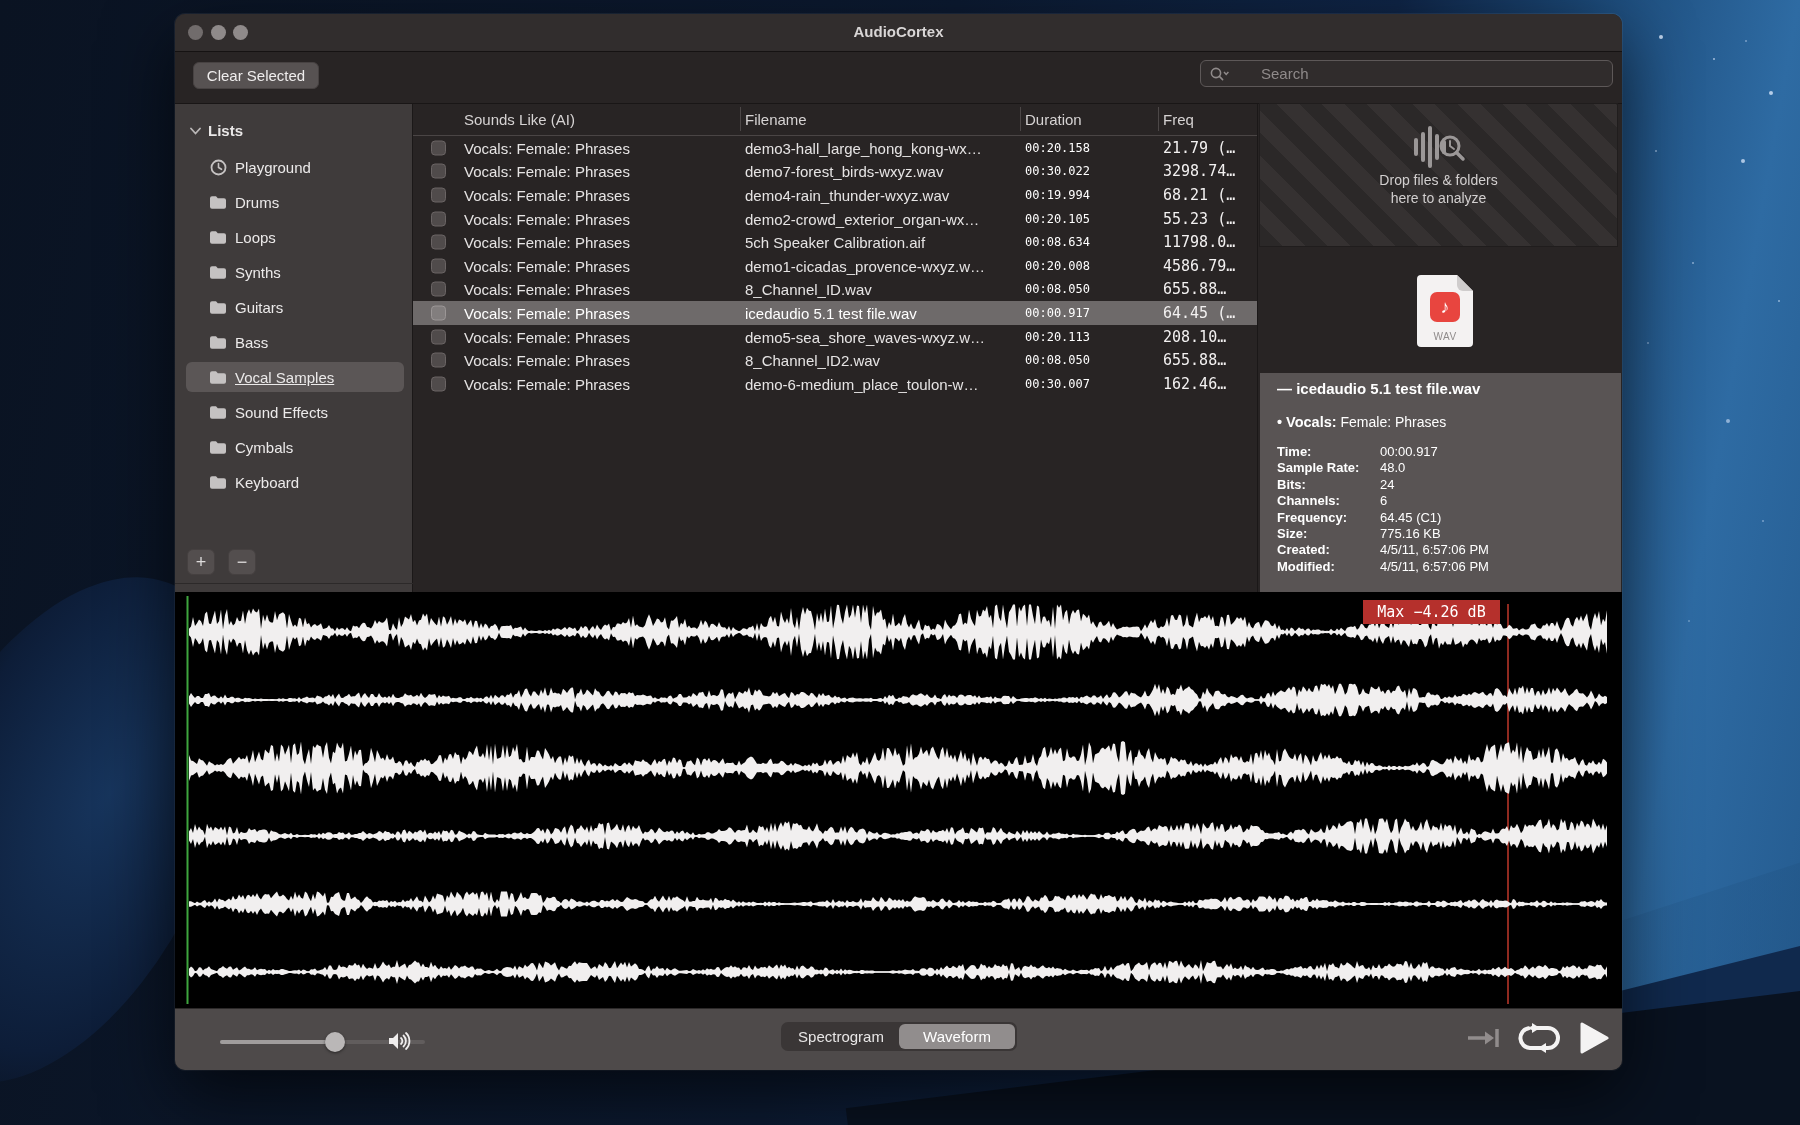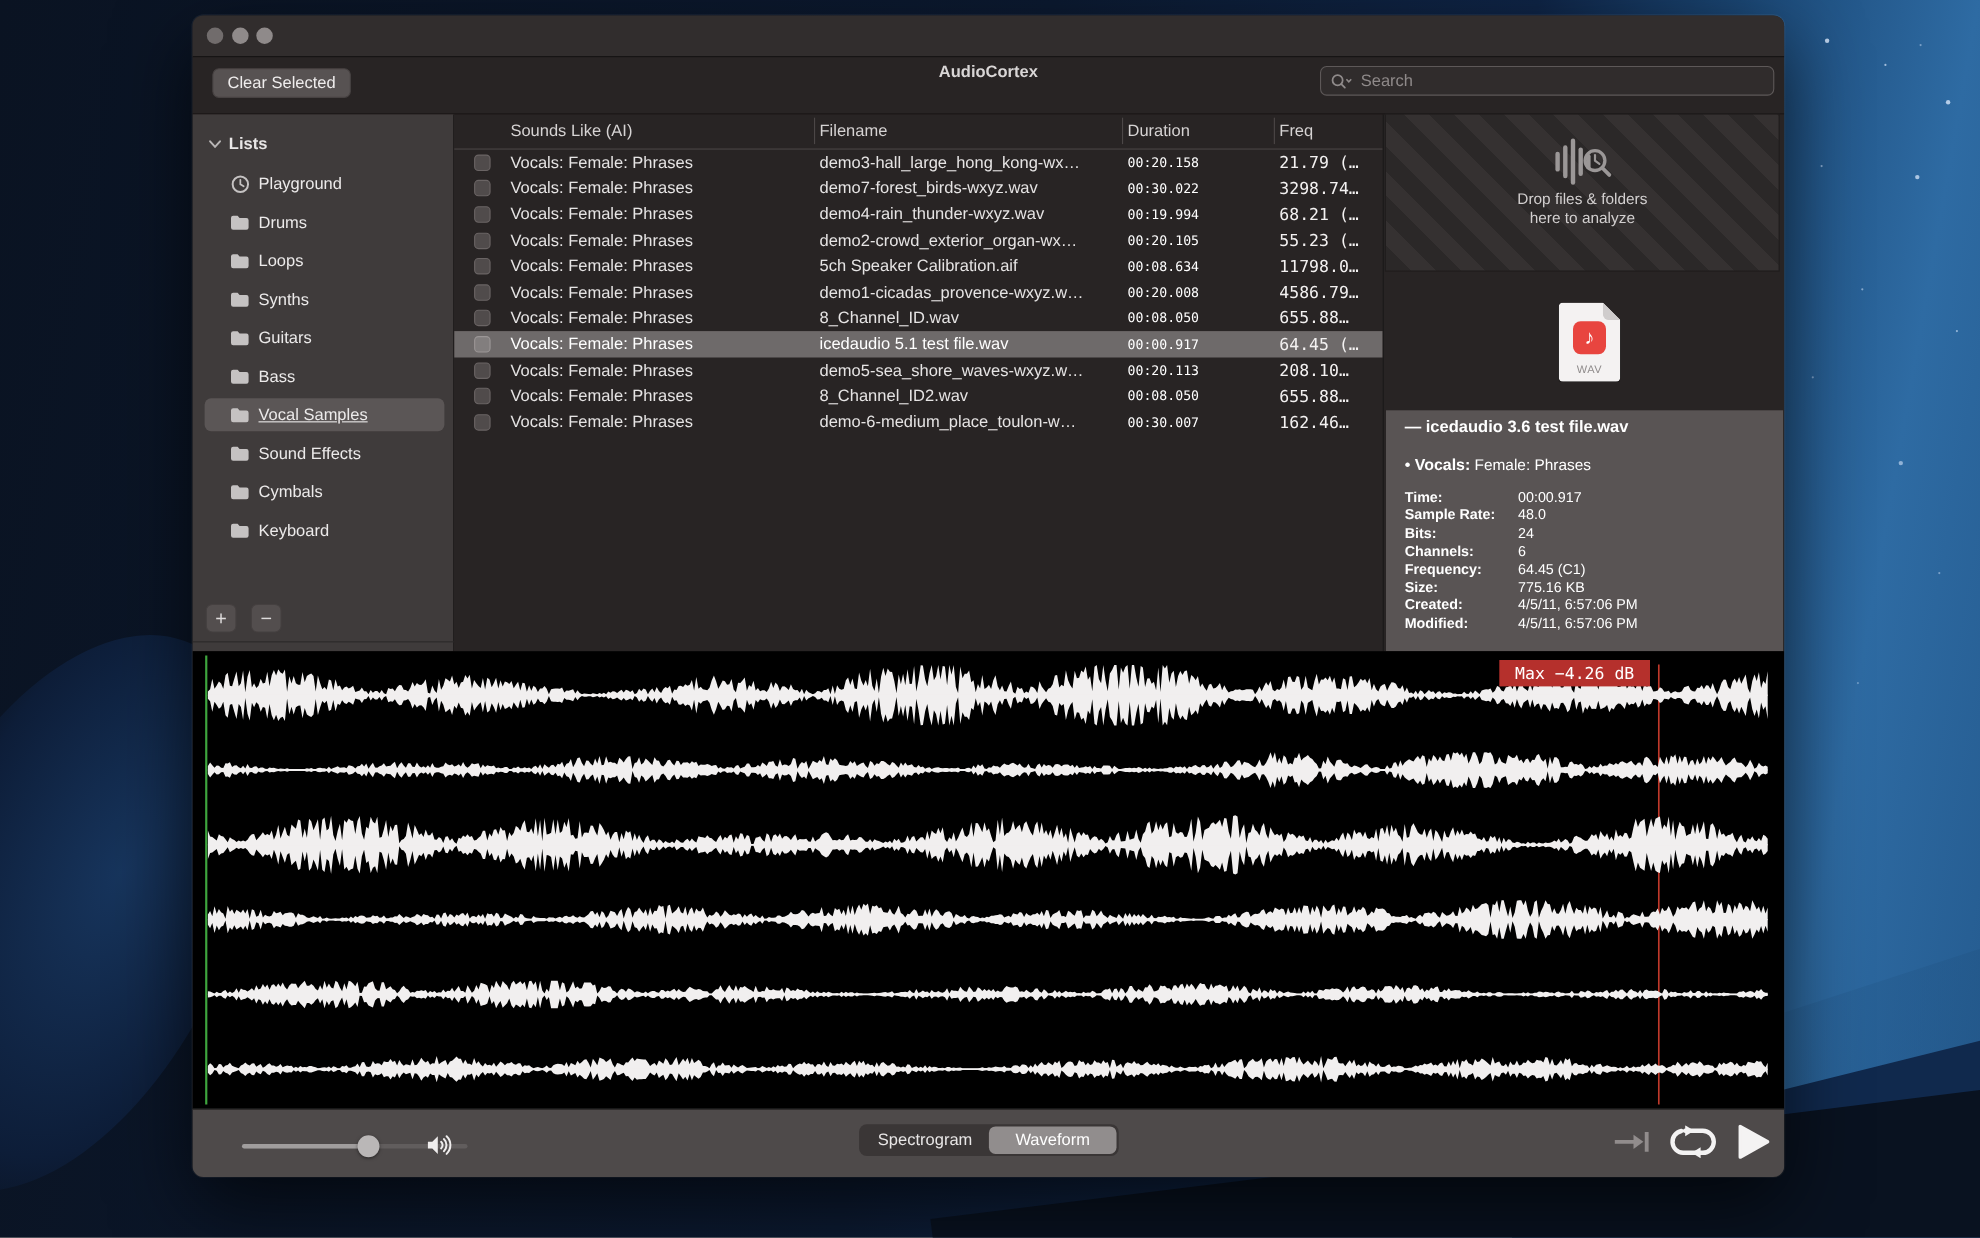--- a/index.html
+++ b/index.html
@@ -28,28 +28,28 @@
           border-radius:10px;overflow:hidden;z-index:2;
           box-shadow:0 25px 70px rgba(0,0,0,.65),0 0 0 1px rgba(255,255,255,.07);}
   .abs{position:absolute;}
 
   
   .titlebar{left:0;top:0;width:100%;height:37px;background:#312d2d;border-bottom:1px solid #151212;}
   .tl{position:absolute;top:11px;width:15px;height:15px;border-radius:50%;}
   .tl1{left:13px;background:#716c6c;}
   .tl2{left:36px;background:#8f8a8a;}
   .tl3{left:58px;background:#8f8a8a;}
-  .win-title{position:absolute;left:0;right:0;top:9px;text-align:center;color:#d9d6d6;font-size:15px;font-weight:bold;margin-top:34px;}
+  .win-title{position:absolute;left:0;right:0;top:9px;text-align:center;color:#d9d6d6;font-size:15px;font-weight:bold;}
 
   
   .btn-clear{left:18px;top:48px;width:126px;height:27px;background:#575252;border:1px solid #474242;border-radius:6px;
              color:#efeded;font-size:15px;display:flex;align-items:center;justify-content:center;box-sizing:border-box;}
   .status{left:0;right:0;top:53px;text-align:center;color:#e8e6e6;font-size:15px;}
   .search{left:1025px;top:46px;width:413px;height:27px;background:#302c2c;border:1px solid #5d5858;border-radius:6px;
-          box-sizing:border-box;display:flex;align-items:center;padding:0 8px;}
+          box-sizing:border-box;display:flex;align-items:center;padding:0 8px;gap:24px;}
   .search svg{flex:0 0 auto;}
   .search input{background:transparent;border:none;outline:none;color:#e8e6e6;font-size:15px;width:100%;margin-left:6px;
                 font-family:"Liberation Sans",sans-serif;}
   .search input::placeholder{color:#8f8a8a;}
   .content-line{left:0;top:89px;width:100%;height:1px;background:#191616;}
 
   
   .sidebar{left:0;top:90px;width:238px;height:488px;background:#3f3b3b;border-right:1px solid #1b1818;box-sizing:border-box;}
   .lists-header{position:absolute;left:15px;top:108px;display:flex;align-items:center;color:#e9e7e7;font-size:15px;font-weight:bold;}
   .lists-header svg{margin-right:7px;}
@@ -392,21 +392,21 @@
   </div>
 
   <div class="abs file-icon">
     <div class="page"></div>
     <div class="fold"></div>
     <div class="music-sq">♪</div>
     <div class="wav-label">WAV</div>
   </div>
 
   <div class="abs info-panel">
-    <div class="info-title">— icedaudio 3.6 test file.wav</div>
+    <div class="info-title">— icedaudio 5.1 test file.wav</div>
     <div class="info-cat">
       <b>• Vocals:</b>
       <span>Female: Phrases</span>
     </div>
     <div class="info-fields" id="info-fields">
   <span class="lbl">Time:</span>
   <span class="val">00:00.917</span>
 
   <span class="lbl">Sample Rate:</span>
   <span class="val">48.0</span>

